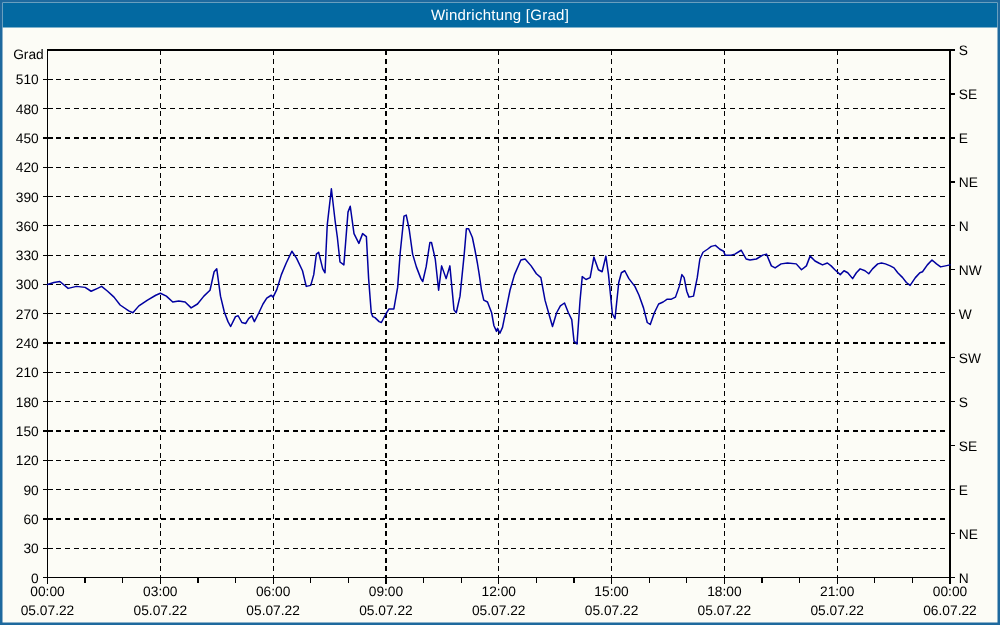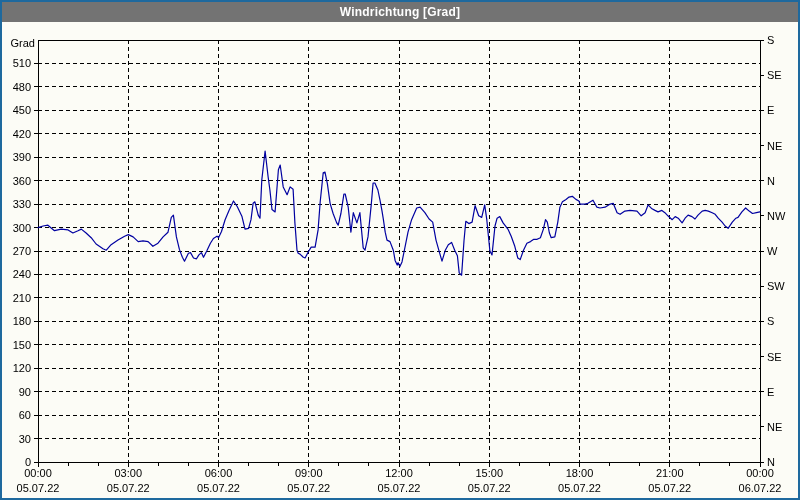--- a/index.html
+++ b/index.html
@@ -7,24 +7,24 @@
     position:relative;
     width:800px;height:500px;
     box-sizing:border-box;
     border:2px solid #1E699E;
     background:#FCFCF6;
     font-family:"Liberation Sans",sans-serif;
     overflow:hidden;
   }
   .titlebar{
     height:20px;
-    background:#737373;
+    background:#0369a1;
     color:#ffffff;
     font-size:12px;
-    font-weight:bold;
+    font-weight:normal;
     text-align:center;
     line-height:20px;
     letter-spacing:0.2px;
   }
   .plot-wrap{position:absolute;left:0;top:0;width:796px;height:496px;}
   svg{display:block;}
   svg text{
     font-family:"Liberation Sans",sans-serif;
     font-size:11px;
     fill:#000000;

